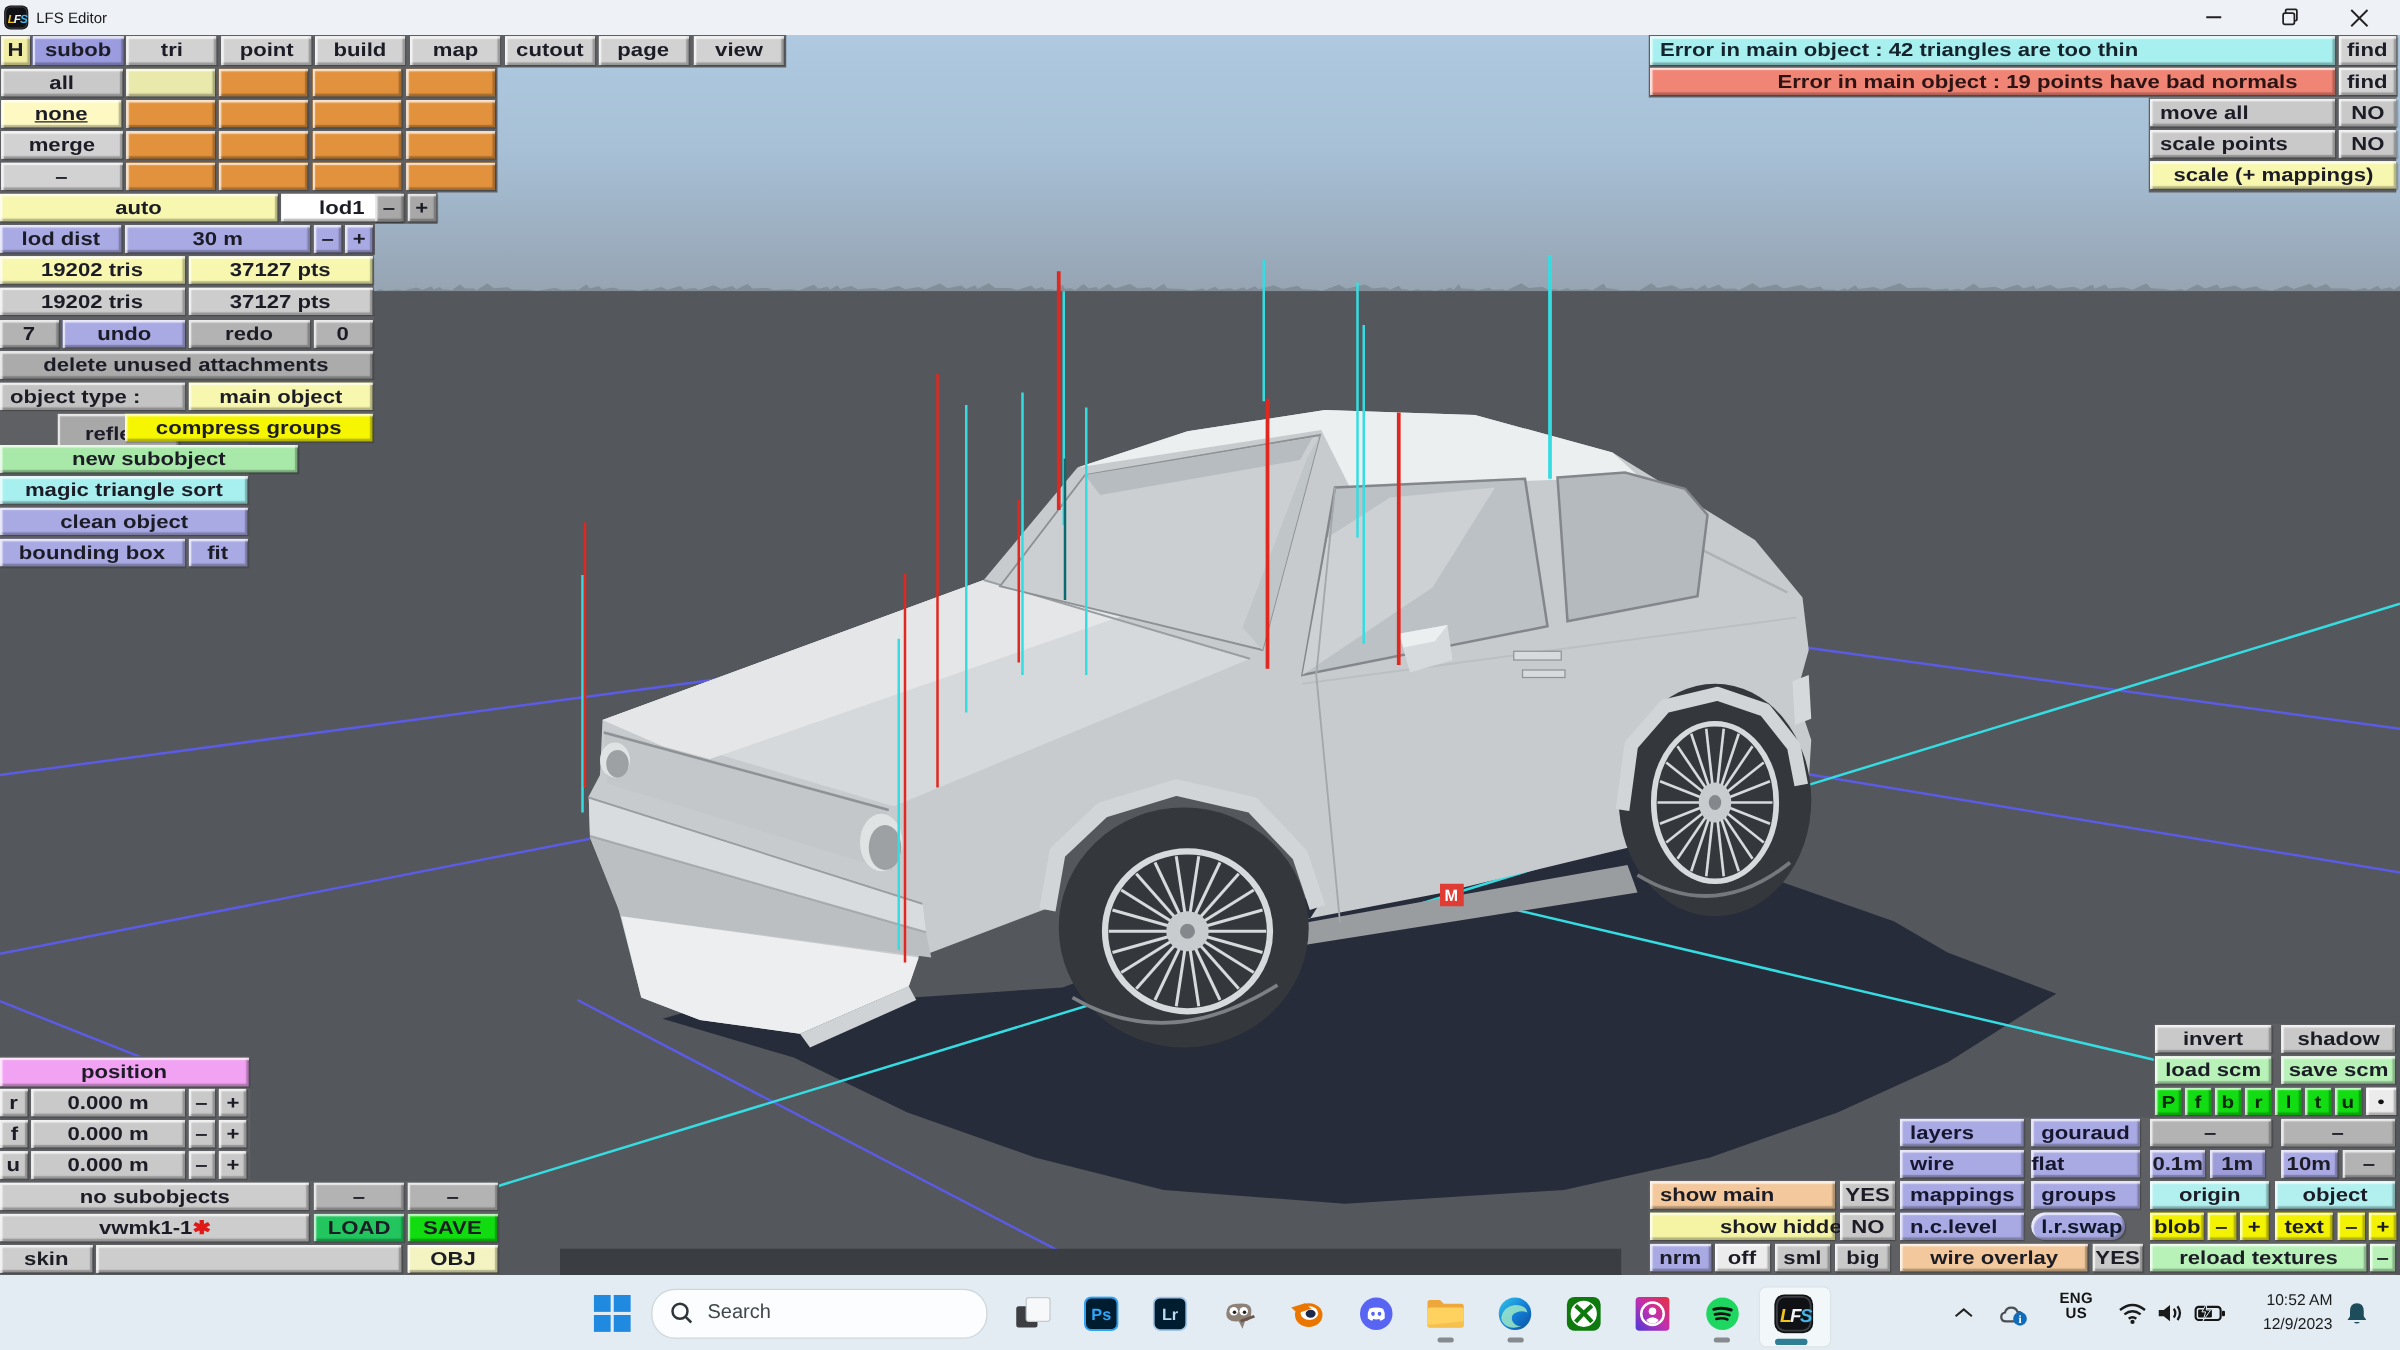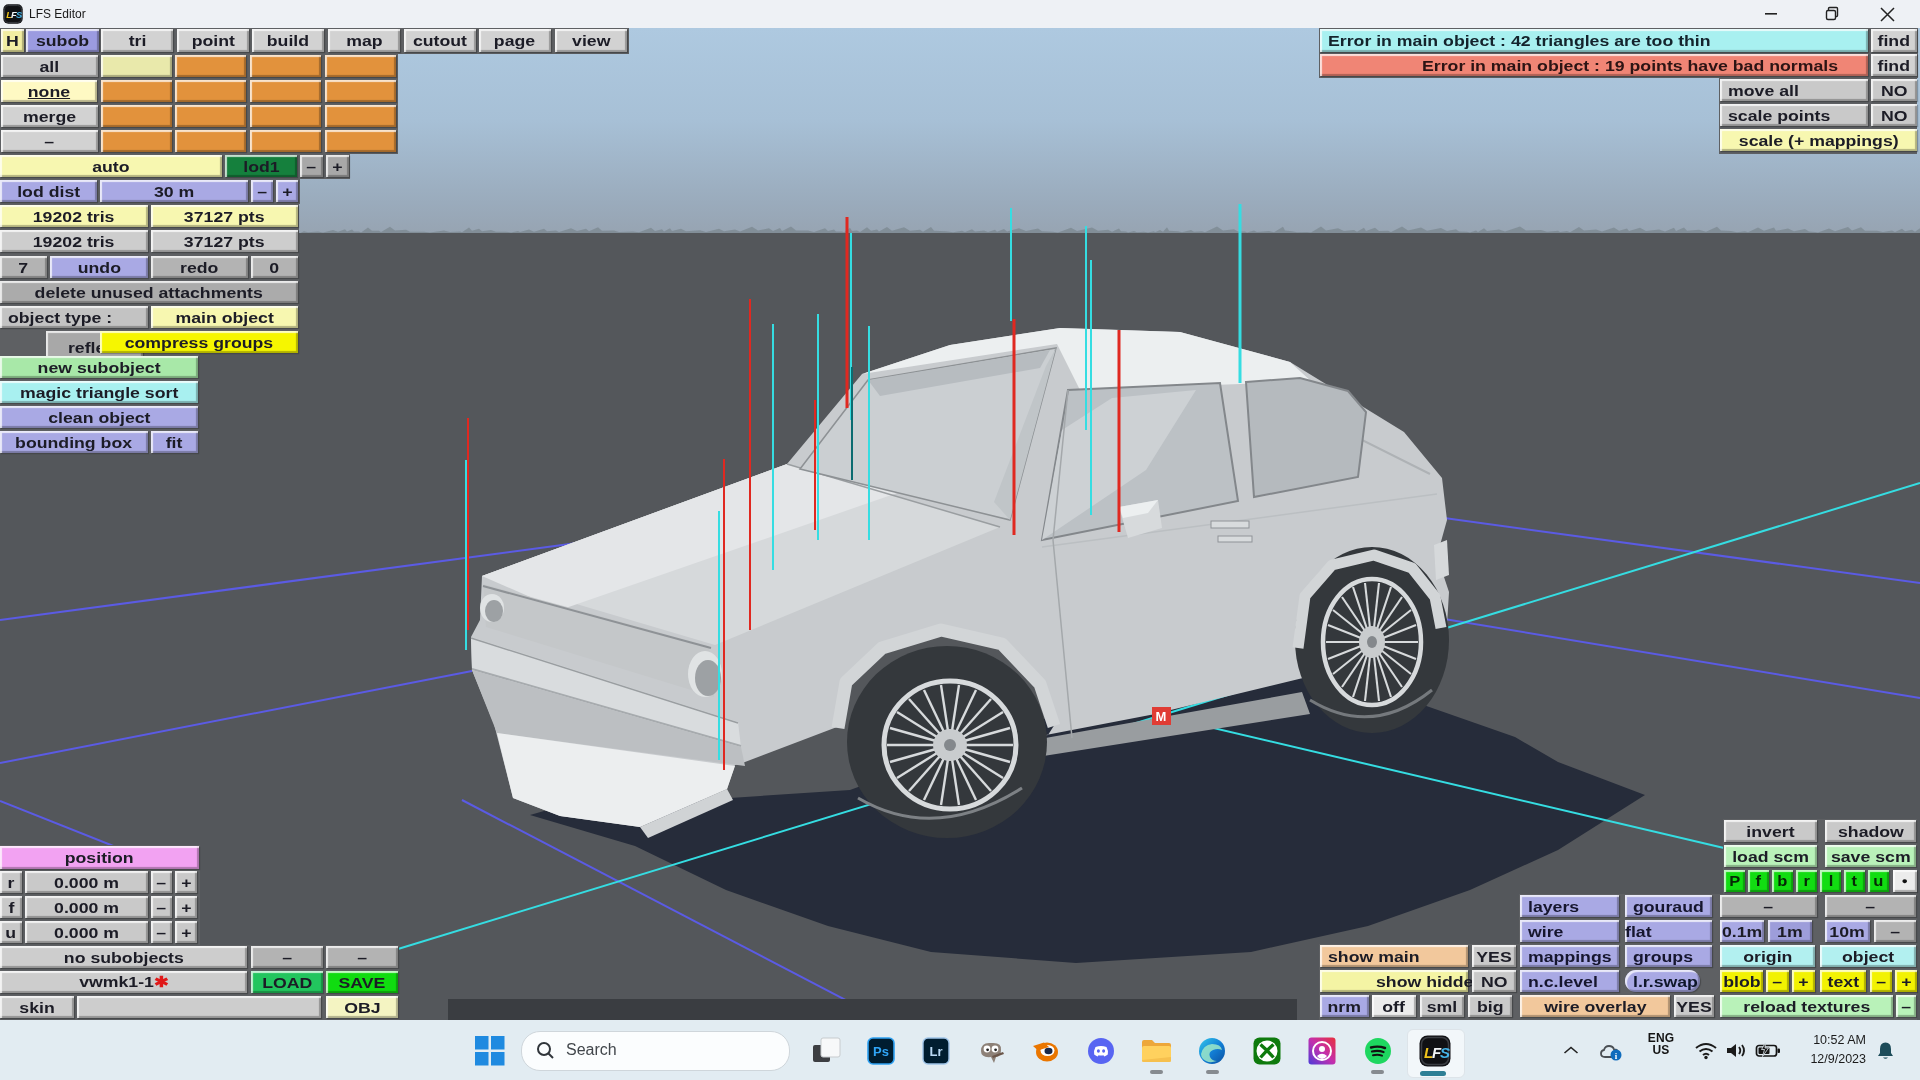--- a/index.html
+++ b/index.html
@@ -255,21 +255,21 @@
     </div>
 <div class="b" style="left:250px;top:130px;width:71px;height:22px;background:#e2923c;color:#1c1c26;font-size:15px;">
       <span class="t"></span>
     </div>
 <div class="b" style="left:325px;top:130px;width:71px;height:22px;background:#e2923c;color:#1c1c26;font-size:15px;">
       <span class="t"></span>
     </div>
 <div class="b" style="left:0px;top:155px;width:222px;height:22px;background:#f7f7b0;color:#1c1c26;font-size:15px;">
       <span class="t">auto</span>
     </div>
-<div class="b" style="left:225px;top:155px;width:72px;height:22px;background:#15803d;color:#1c1c26;font-size:15px;">
+<div class="b" style="left:225px;top:155px;width:96px;height:22px;background:#ffffff;color:#1c1c26;font-size:15px;">
       <span class="t">lod1</span>
     </div>
 <div class="b" style="left:300px;top:155px;width:23px;height:22px;background:#a8a8a8;color:#1c1c26;font-size:15px;">
       <span class="t">–</span>
     </div>
 <div class="b" style="left:326px;top:155px;width:23px;height:22px;background:#a8a8a8;color:#1c1c26;font-size:15px;">
       <span class="t">+</span>
     </div>
 <div class="b" style="left:0px;top:180px;width:97px;height:22px;background:#a9a9e4;color:#1c1c26;font-size:15px;">
       <span class="t">lod dist</span>
@@ -315,21 +315,21 @@
     </div>
 <div class="b" style="left:151px;top:306px;width:147px;height:22px;background:#f7f7b0;color:#1c1c26;font-size:15px;">
       <span class="t">main object</span>
     </div>
 <div class="b" style="left:0px;top:331px;width:97px;height:32px;background:#a8a8a8;color:#1c1c26;font-size:15px;margin-left:46px;">
       <span class="t">reflect</span>
     </div>
 <div class="b" style="left:100px;top:331px;width:198px;height:22px;background:#f6f600;color:#1c1c26;font-size:15px;">
       <span class="t">compress groups</span>
     </div>
-<div class="b" style="left:0px;top:356px;width:198px;height:22px;background:#a8e8a8;color:#1c1c26;font-size:15px;">
+<div class="b" style="left:0px;top:356px;width:238px;height:22px;background:#a8e8a8;color:#1c1c26;font-size:15px;">
       <span class="t">new subobject</span>
     </div>
 <div class="b" style="left:0px;top:381px;width:198px;height:22px;background:#a8f0f0;color:#1c1c26;font-size:15px;">
       <span class="t">magic triangle sort</span>
     </div>
 <div class="b" style="left:0px;top:406px;width:198px;height:22px;background:#a9a9e4;color:#1c1c26;font-size:15px;">
       <span class="t">clean object</span>
     </div>
 <div class="b" style="left:0px;top:431px;width:148px;height:22px;background:#a9a9e4;color:#1c1c26;font-size:15px;">
       <span class="t">bounding box</span>

